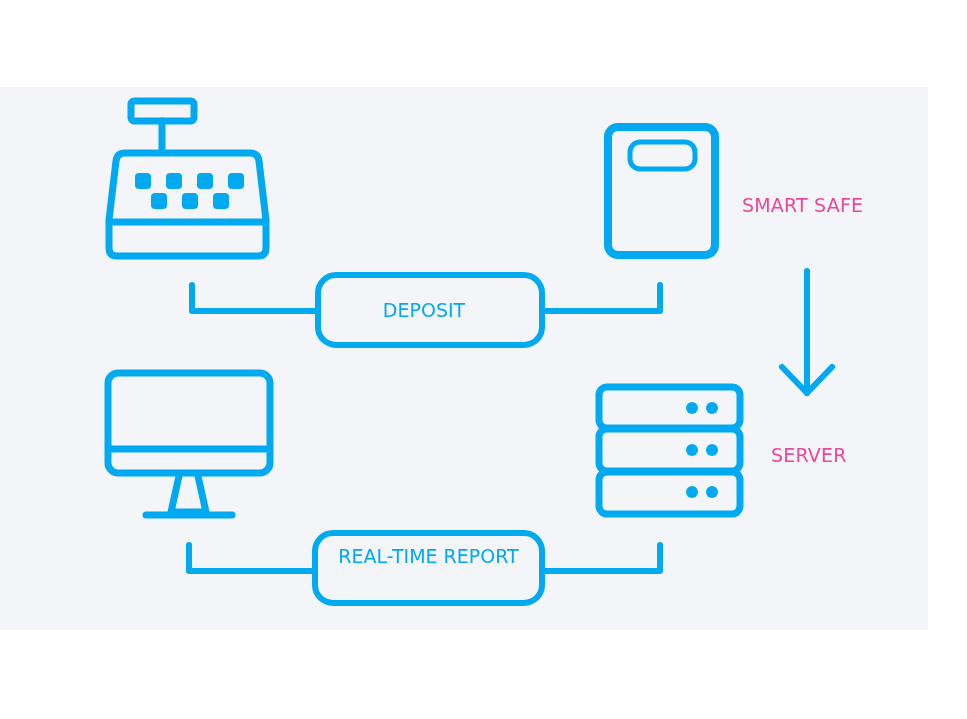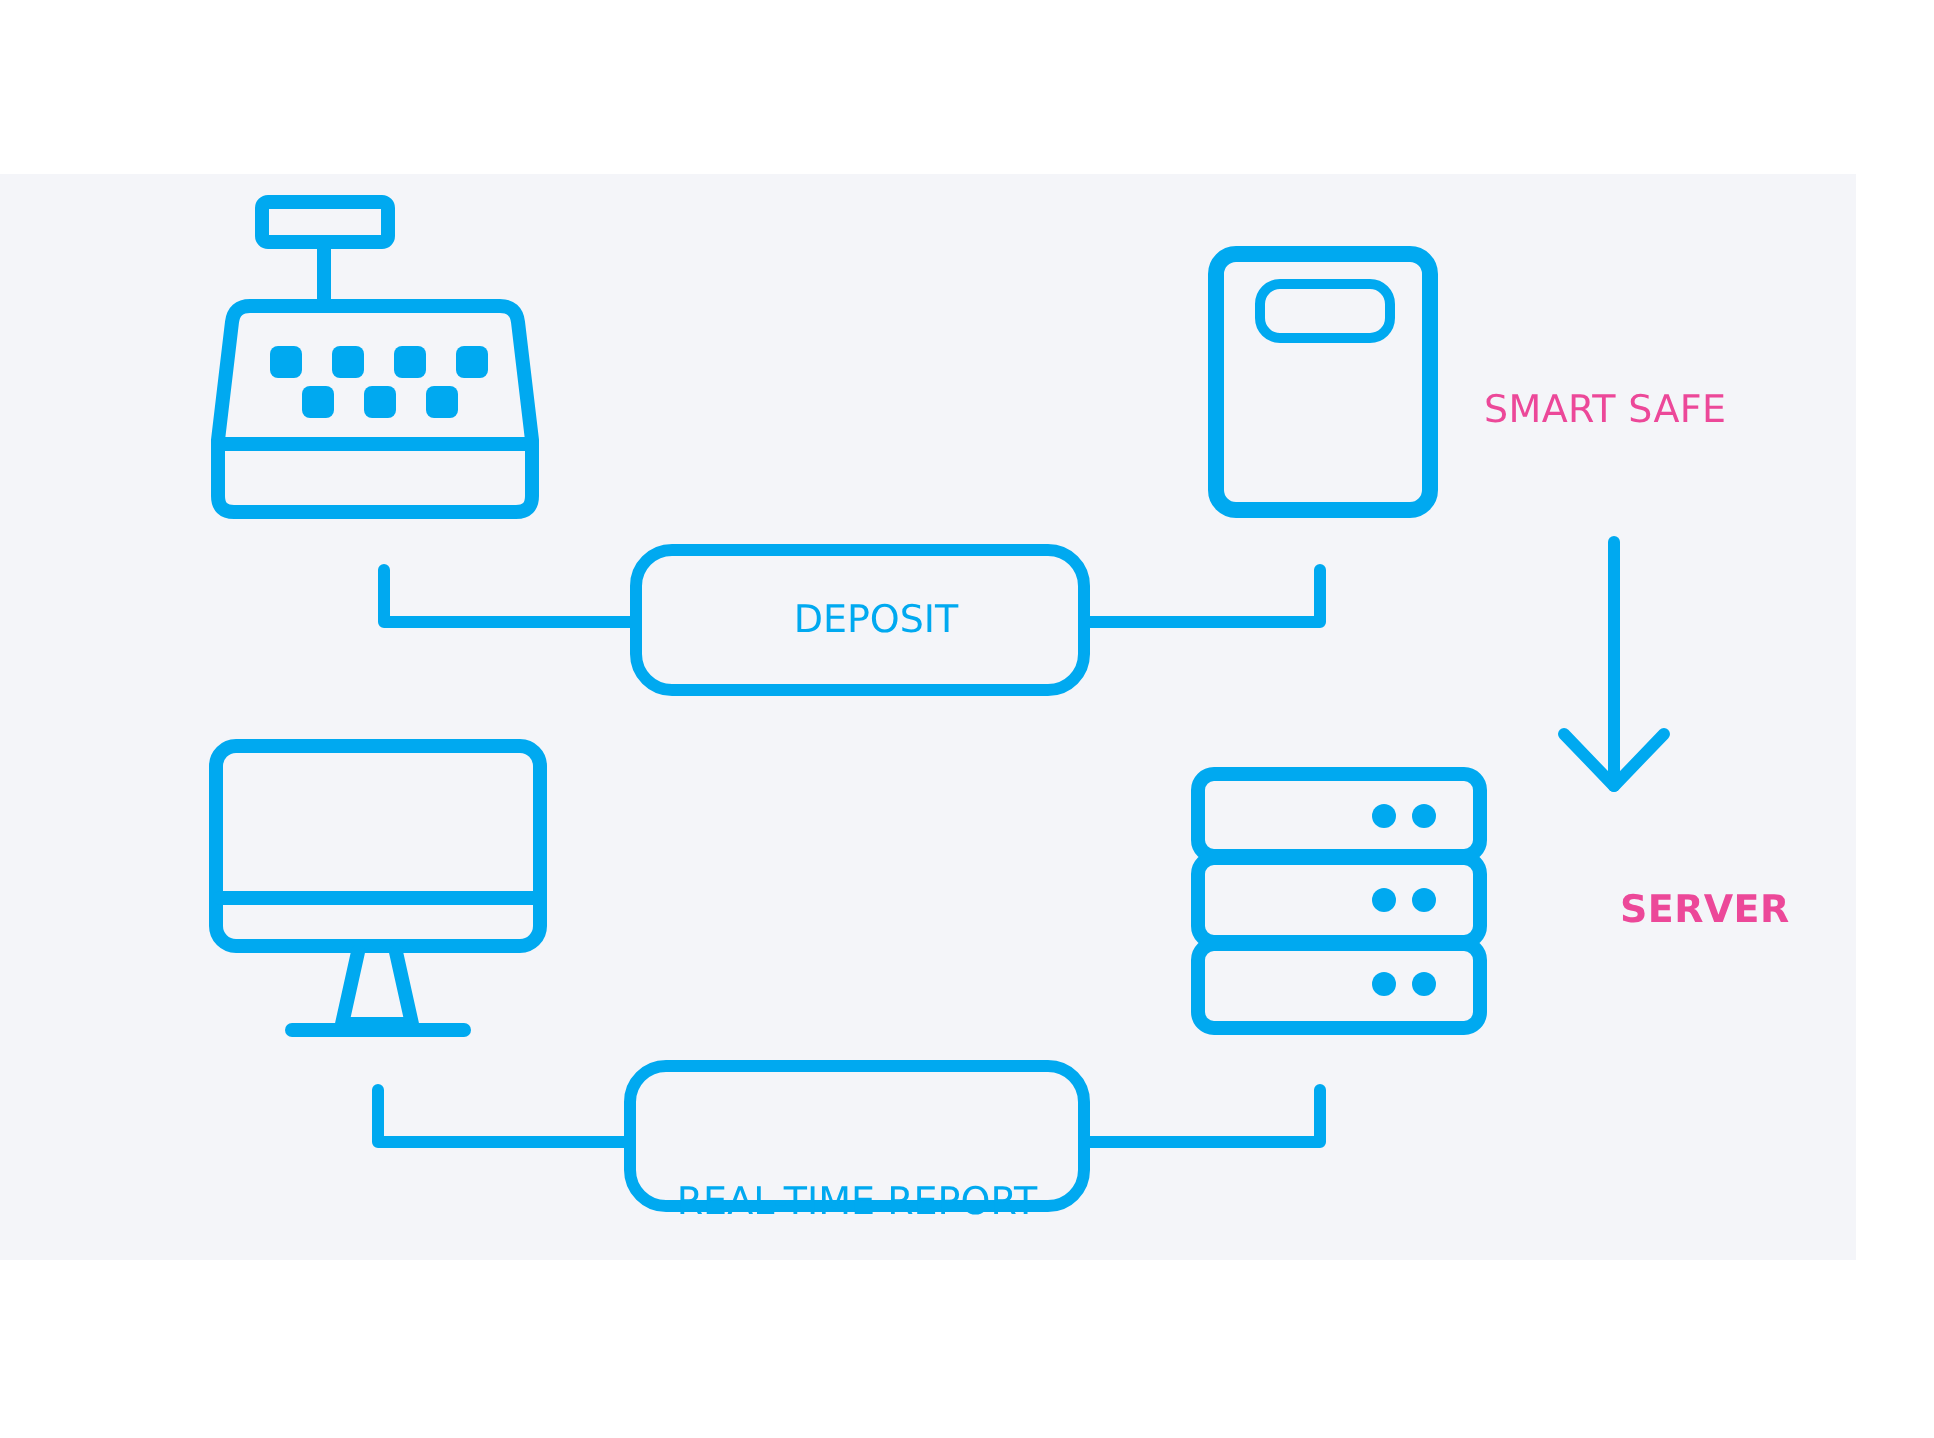--- a/index.html
+++ b/index.html
@@ -72,15 +72,15 @@
 
     <g stroke-width="6">
       <path d="M189 545 V571 H315"></path>
       <path d="M542 571 H660 V545"></path>
       <rect x="315" y="533" width="227" height="70" rx="18"></rect>
     </g>
   </g>
 </svg>
 
 <div class="lbl" style="left:742px; top:194px;">SMART SAFE</div>
-<div class="lbl" style="left:810px; top:444px;font-weight:bold;">SERVER</div>
-<div class="box-label" style="left:326px; top:275px; width:224px; height:70px;">DEPOSIT</div>
-<div class="box-label" style="left:315px; top:564px; width:227px; height:74px;">REAL-TIME REPORT</div>
+<div class="lbl" style="left:771px; top:444px;">SERVER</div>
+<div class="box-label" style="left:312px; top:275px; width:224px; height:70px;">DEPOSIT</div>
+<div class="box-label" style="left:315px; top:519px; width:227px; height:74px;">REAL-TIME REPORT</div>
 
 </body></html>

